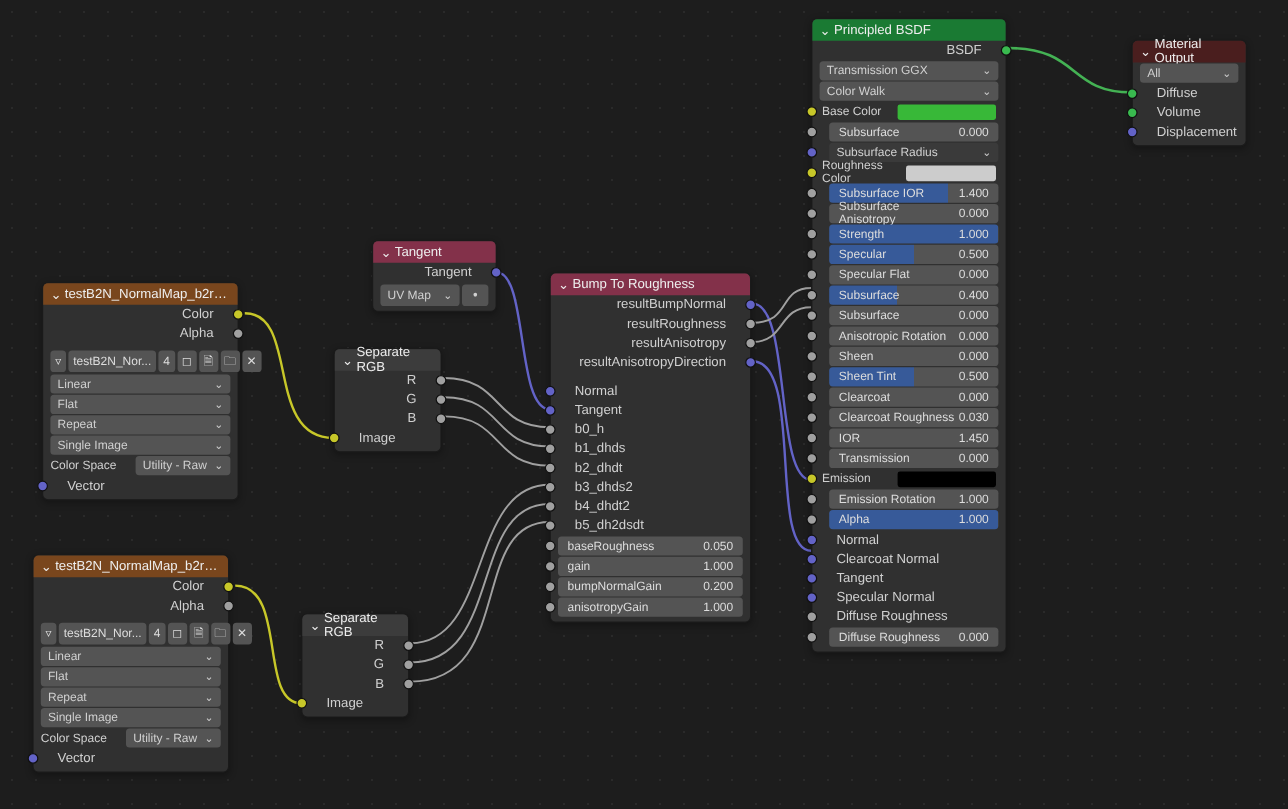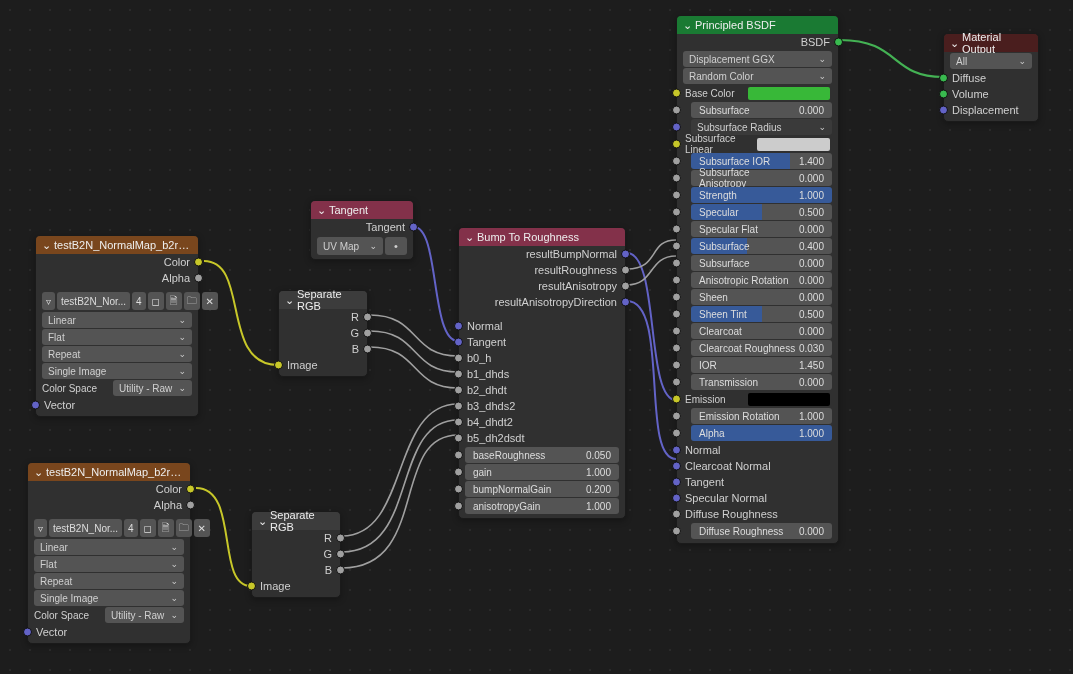--- a/index.html
+++ b/index.html
@@ -65,21 +65,21 @@
     color: #eee;
     font-size: 11px;
     cursor: move;
   }
   .header .chev { width: 8px; display:inline-block; transform: rotate(0deg);}
   .row, .outrow, .inrow {
     position: relative;
     height: 16px;
     display: flex;
     align-items: center;
-    padding: 0 8px;
+    padding: 0 20px;
   }
   .outrow { justify-content: flex-end; }
   .inrow  { justify-content: flex-start; }
   .field {
     margin: 1px 6px;
     height: 16px;
     background: var(--field);
     border-radius: 3px;
     display: flex;
     align-items: center;
@@ -432,45 +432,45 @@
 <div class="node" style="left:676px; top:15px; width:163px;">
   <div class="header" style="background:var(--header-shader)">
     <span class="chev">⌄</span>
     <span>Principled BSDF</span>
   </div>
   <div class="outrow">
       <span>BSDF</span>
       <span class="socket out" style="background:var(--socket-green)"></span>
     </div>
   <div class="field">
-      <span>Displacement GGX</span>
-      <span class="drop">⌄</span>
-    </div>
-  <div class="field">
-      <span>Random Color</span>
+      <span>Transmission GGX</span>
+      <span class="drop">⌄</span>
+    </div>
+  <div class="field">
+      <span>Color Walk</span>
       <span class="drop">⌄</span>
     </div>
   <div class="plainrow">
       <span class="socket in" style="background:var(--socket-yellow)"></span>
       <span>Base Color</span>
       <span style="margin-left:auto; width:82px; height:13px; border-radius:2px; background:#38b838;"></span>
     </div>
   <div class="valrow offset">
       <span class="socket in" style="background:var(--socket-grey); left:-19px;"></span>
       <span class="lbl">Subsurface</span>
       <span class="num">0.000</span>
     </div>
   <div class="field dark" style="margin-left:14px;">
       <span class="socket in" style="background:var(--socket-purple); left:-19px;"></span>
       <span>Subsurface Radius</span>
       <span class="drop">⌄</span>
     </div>
   <div class="plainrow">
       <span class="socket in" style="background:var(--socket-yellow)"></span>
-      <span>Subsurface Linear</span>
+      <span>Roughness Color</span>
       <span style="margin-left:auto; width:82px; height:13px; border-radius:2px; background:#cccccc;"></span>
     </div>
   <div class="valrow blue offset" style="--pct:70%">
       <span class="socket in" style="background:var(--socket-grey); left:-19px;"></span>
       <span class="lbl">Subsurface IOR</span>
       <span class="num">1.400</span>
     </div>
   <div class="valrow offset">
       <span class="socket in" style="background:var(--socket-grey); left:-19px;"></span>
       <span class="lbl">Subsurface Anisotropy</span>

